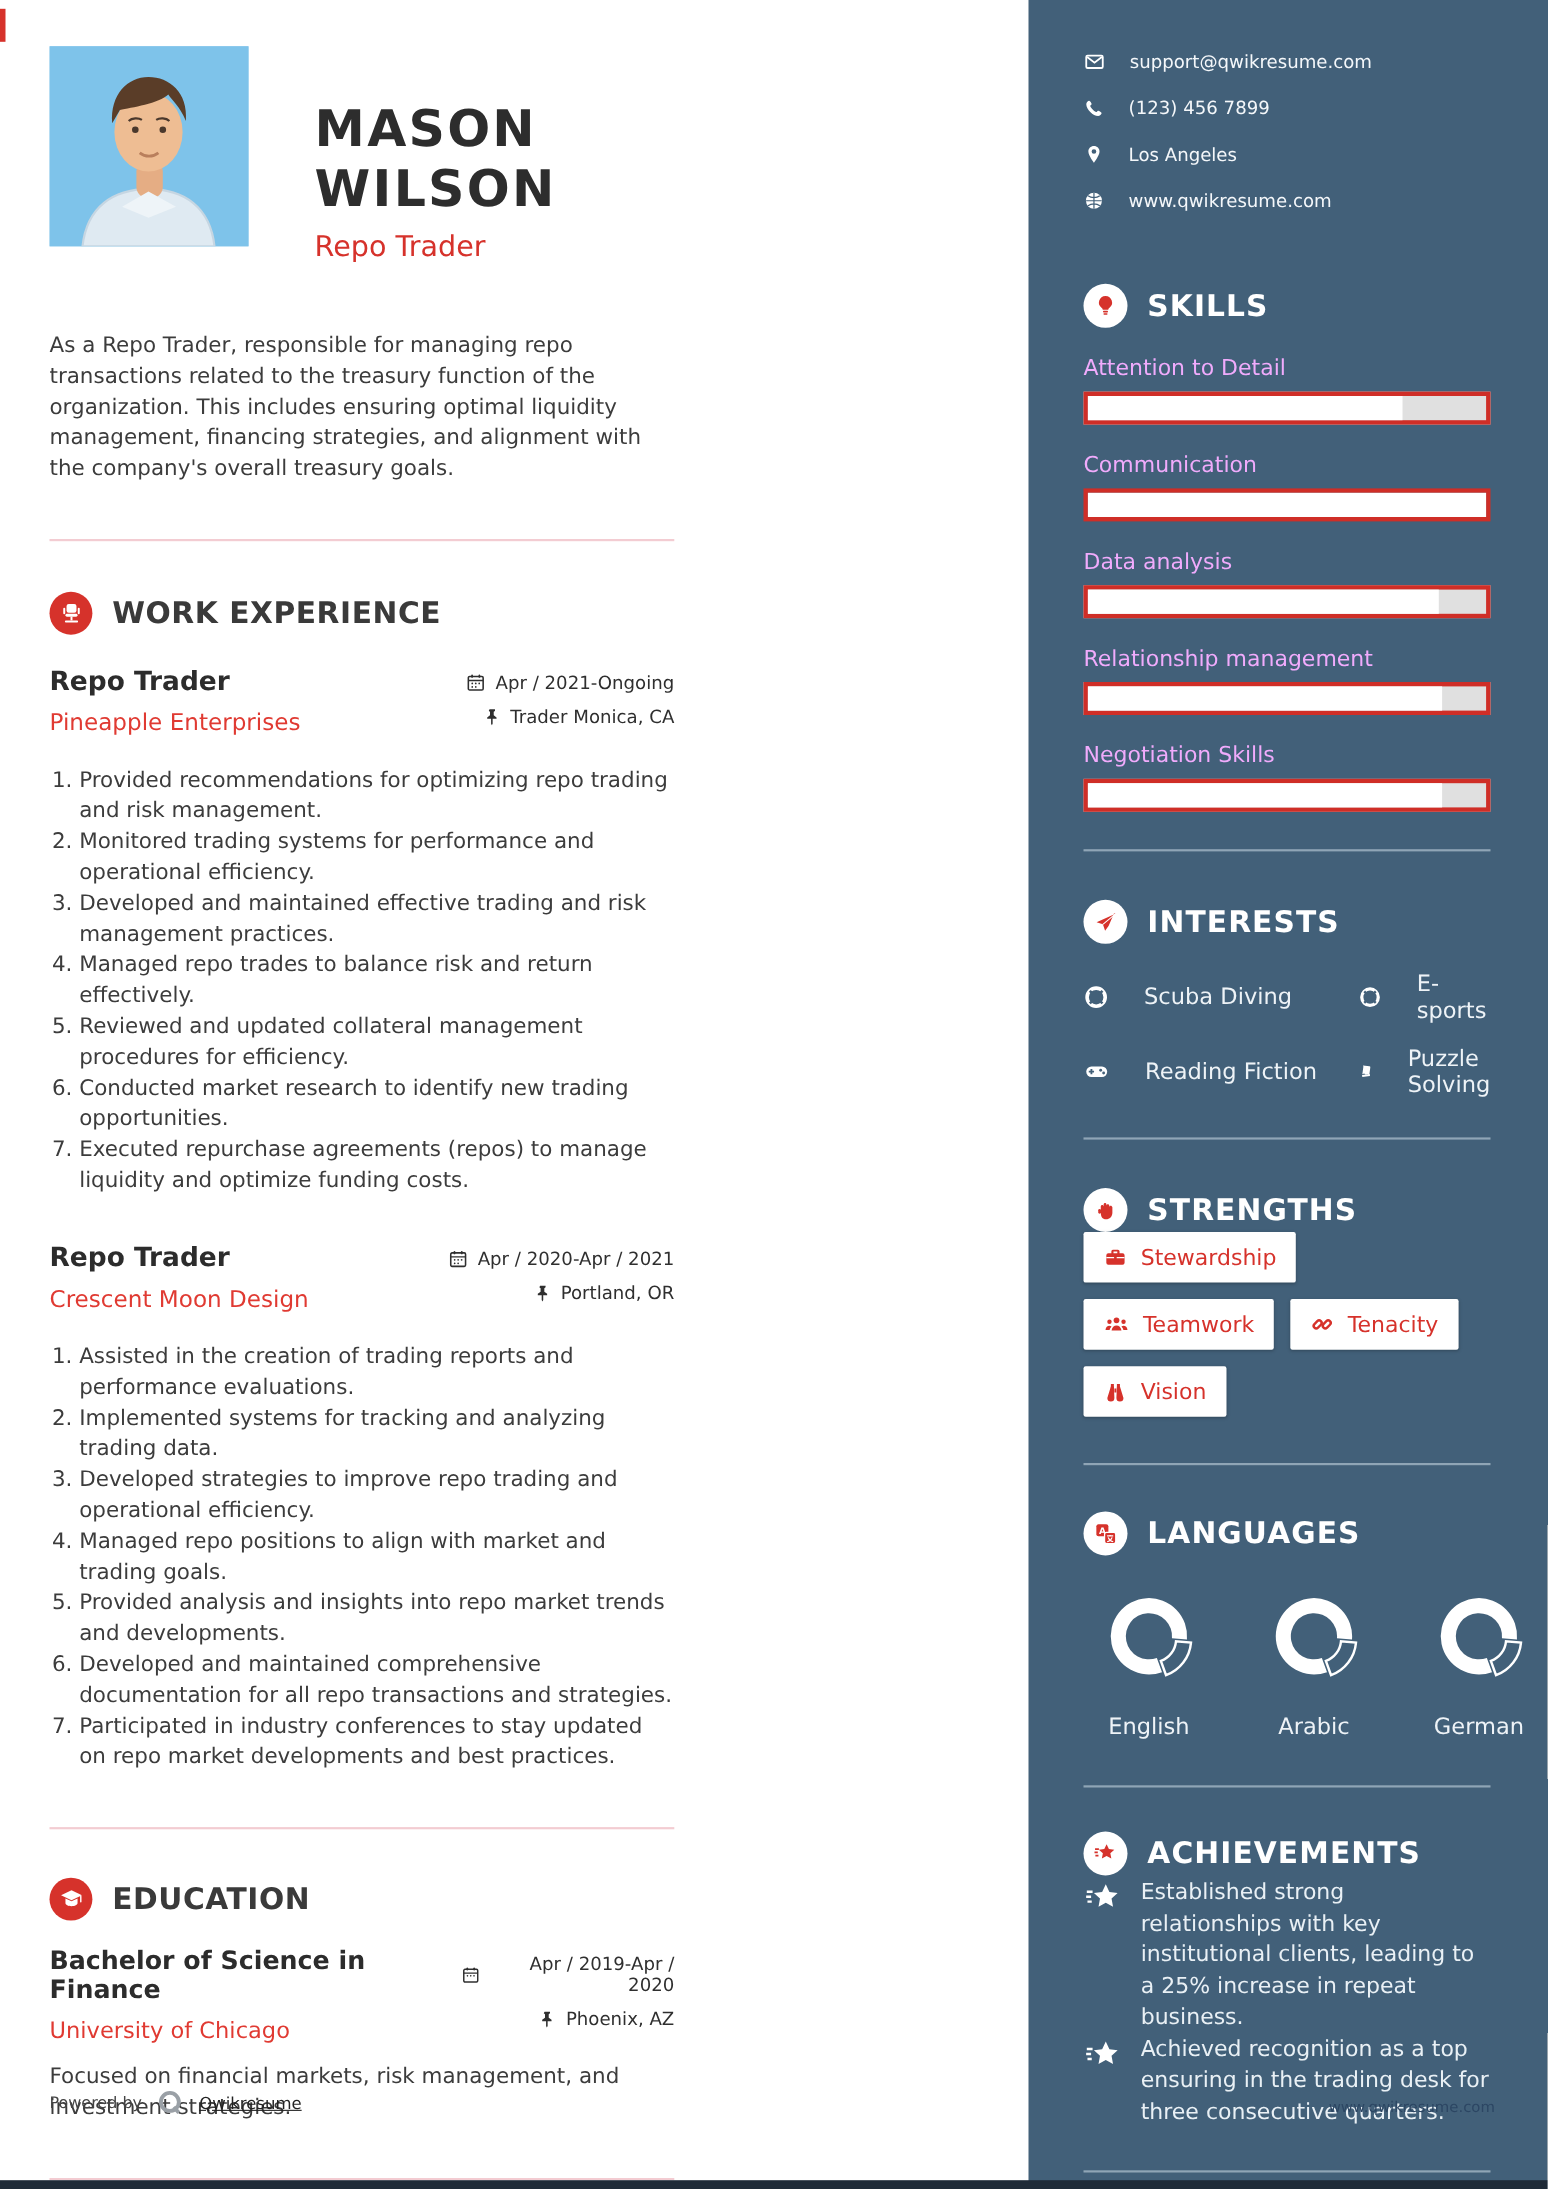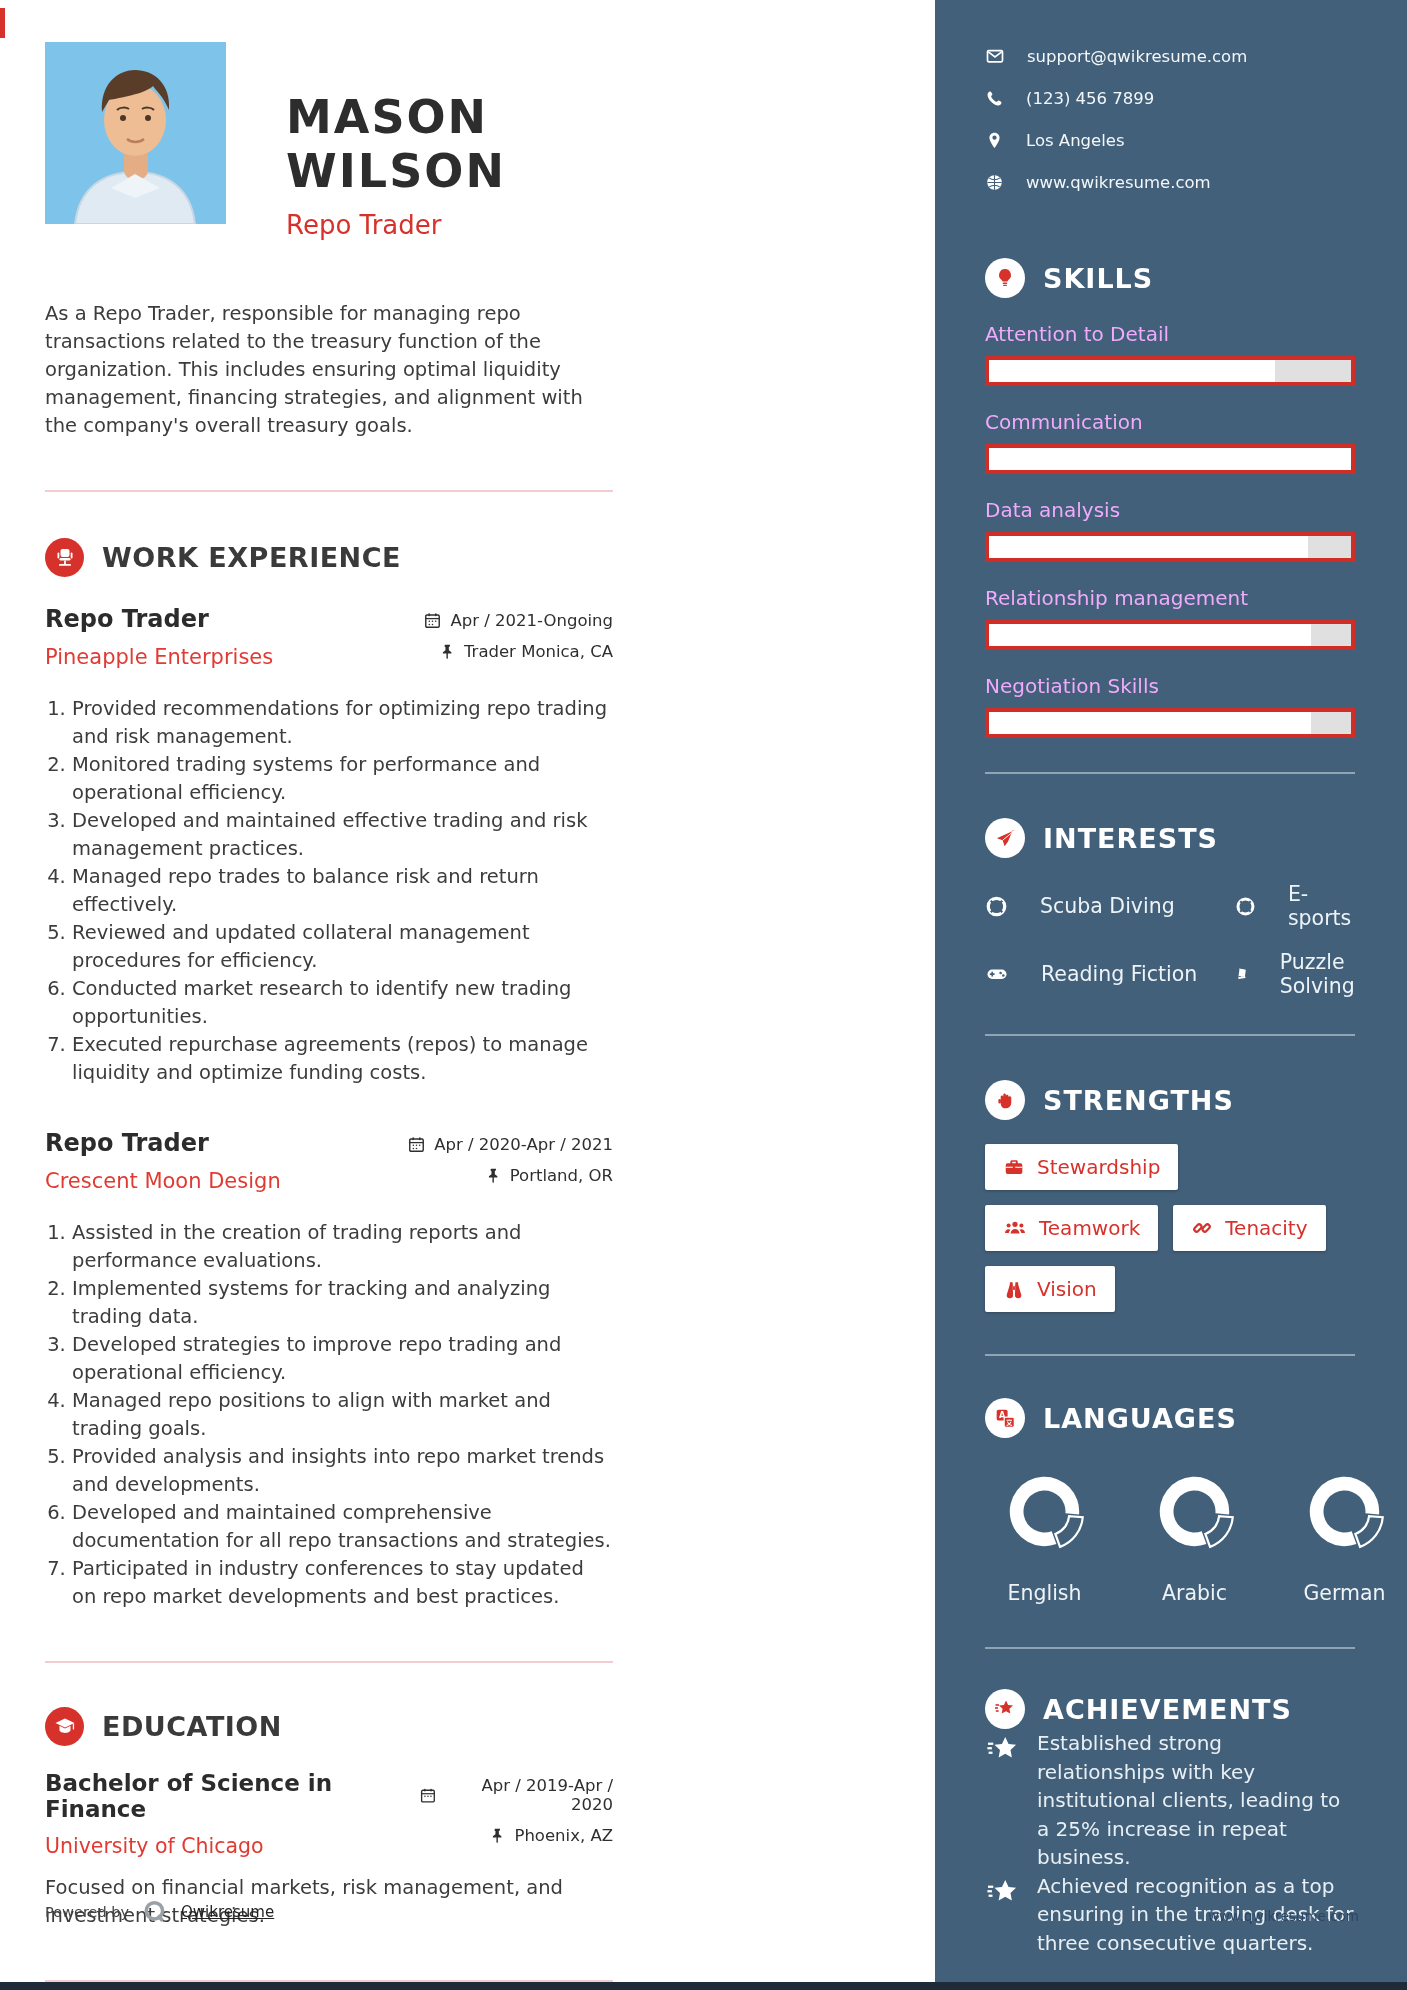--- a/index.html
+++ b/index.html
@@ -51,21 +51,21 @@
   .s-head h2{margin:0;font-size:27px;font-weight:700;color:#ffffff;letter-spacing:1px;}
   .skills{margin-top:66px;}
   .skill-label{margin-top:24px;font-size:20px;color:#f0abfc;}
   .skill-bar{margin-top:10px;border:4px solid #cf2e27;background:#e0e0e0;height:22px;}
   .skill-fill{background:#ffffff;height:100%;}
   hr.side{border:none;border-top:2px solid #8fa5b6;margin:30px 0 0 0;}
   .interests{margin-top:44px;}
   .int-grid{margin-top:24px;display:grid;grid-template-columns:250px 1fr;row-gap:20px;}
   .int-item{display:flex;align-items:center;gap:32px;font-size:20.5px;color:#eef3f7;}
   .strengths{margin-top:44px;}
-  .chip-wrap{margin-top:24px;display:flex;flex-wrap:wrap;gap:15px;}
+  .chip-wrap{display:flex;flex-wrap:wrap;gap:15px;}
   .chip{background:#ffffff;display:flex;align-items:center;gap:12px;padding:11px 18px;
         font-size:20px;color:#d6322b;border-radius:2px;box-shadow:0 1px 3px rgba(0,0,0,.25);}
   .langs{margin-top:42px;}
   .donut-row{margin-top:26px;margin-left:12px;display:flex;gap:55px;}
   .donut-col{width:95px;text-align:center;}
   .donut-col .lab{margin-top:18px;font-size:20.5px;color:#eef3f7;}
   .achv{margin-top:40px;}
   .a-item{display:flex;gap:16px;}
   .a-item .txt{font-size:20px;line-height:28.5px;color:#e9f0f5;}
   .a-item .ic{flex:0 0 36px;margin-top:2px;}

